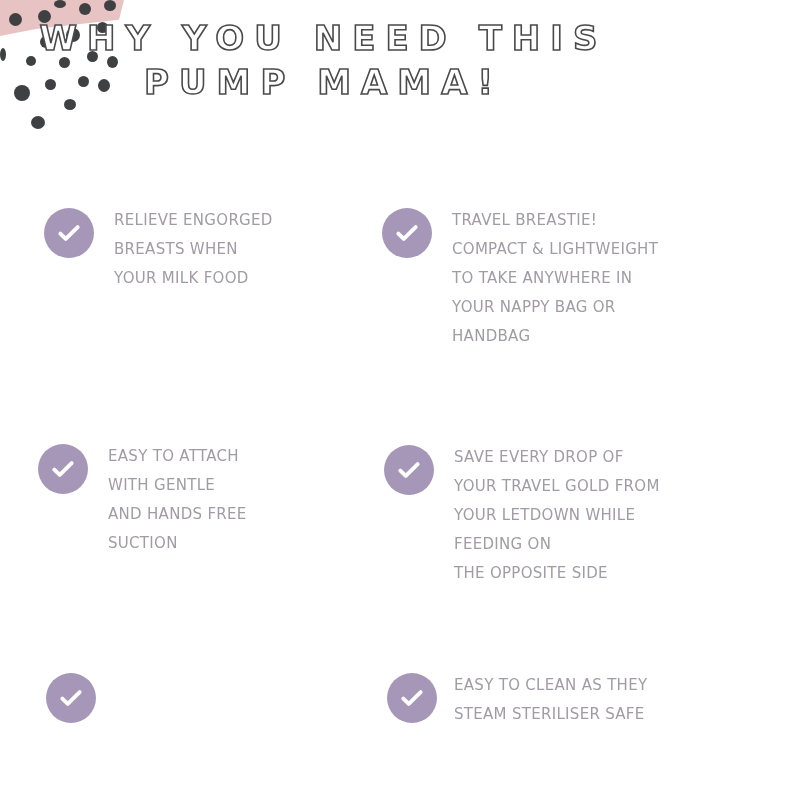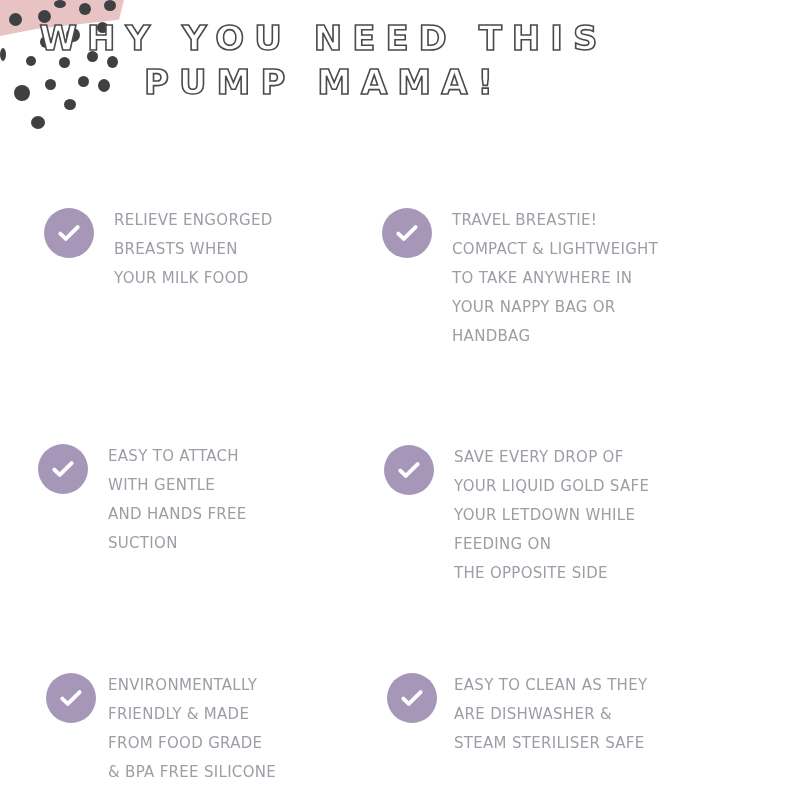--- a/index.html
+++ b/index.html
@@ -105,45 +105,38 @@
 </div>
 
 <div class="feature" style="left:384px;top:443px;">
   <div class="check">
     <svg viewBox="0 0 24 24">
         <path d="M4 12.5l5 5L20 6.5" fill="none" stroke="#fff" stroke-width="3.6" stroke-linecap="round" stroke-linejoin="round"></path>
       </svg>
   </div>
   <div class="text">
     <span>SAVE EVERY DROP OF</span>
-    <span>YOUR LIQUID GOLD SAFE</span>
+    <span>YOUR TRAVEL GOLD FROM</span>
     <span>YOUR LETDOWN WHILE</span>
     <span>FEEDING ON</span>
     <span>THE OPPOSITE SIDE</span>
   </div>
 </div>
 
 <div class="feature" style="left:46px;top:671px;">
   <div class="check">
     <svg viewBox="0 0 24 24">
         <path d="M4 12.5l5 5L20 6.5" fill="none" stroke="#fff" stroke-width="3.6" stroke-linecap="round" stroke-linejoin="round"></path>
       </svg>
   </div>
-  <div class="text" style="margin-left:12px;">
-    <span>ENVIRONMENTALLY</span>
-    <span>FRIENDLY &amp; MADE</span>
-    <span>FROM FOOD GRADE</span>
-    <span>&amp; BPA FREE SILICONE</span>
-  </div>
 </div>
 
 <div class="feature" style="left:387px;top:671px;justify-content:flex-end;">
   <div class="check">
     <svg viewBox="0 0 24 24">
         <path d="M4 12.5l5 5L20 6.5" fill="none" stroke="#fff" stroke-width="3.6" stroke-linecap="round" stroke-linejoin="round"></path>
       </svg>
   </div>
   <div class="text" style="margin-left:17px;">
     <span>EASY TO CLEAN AS THEY</span>
-    <span>ARE DISHWASHER &amp;</span>
     <span>STEAM STERILISER SAFE</span>
   </div>
 </div>
 
 </body></html>

